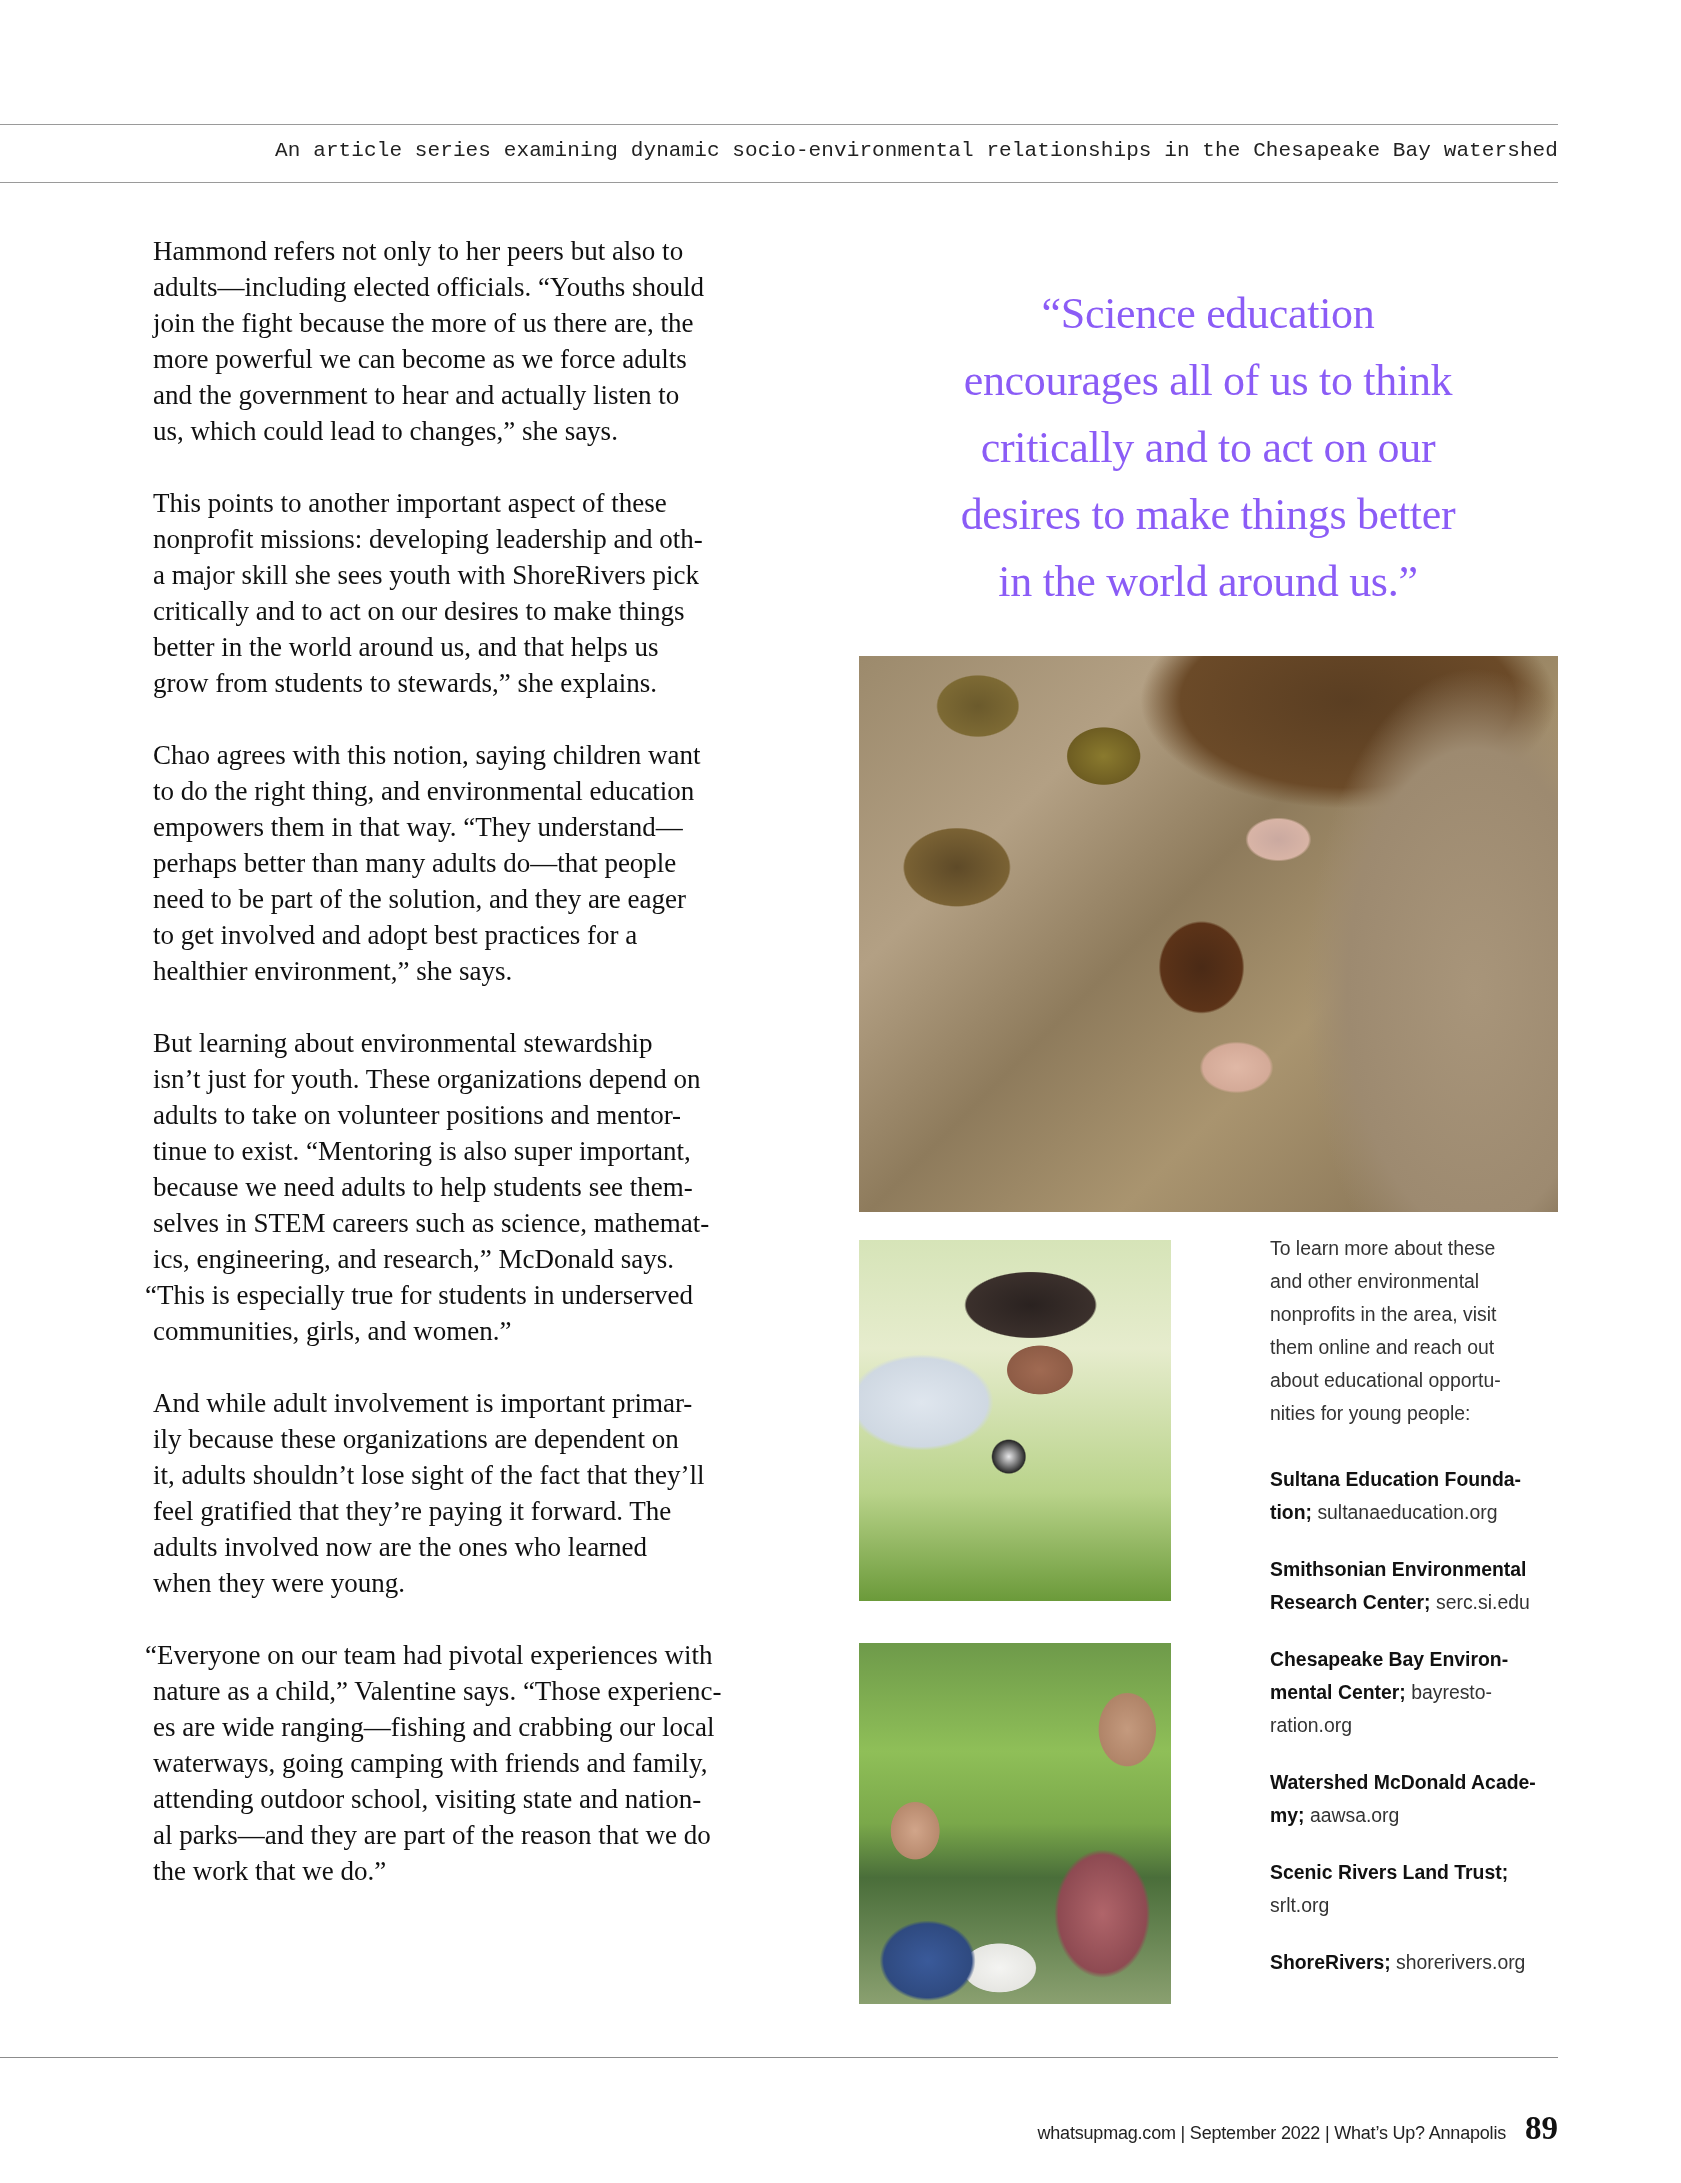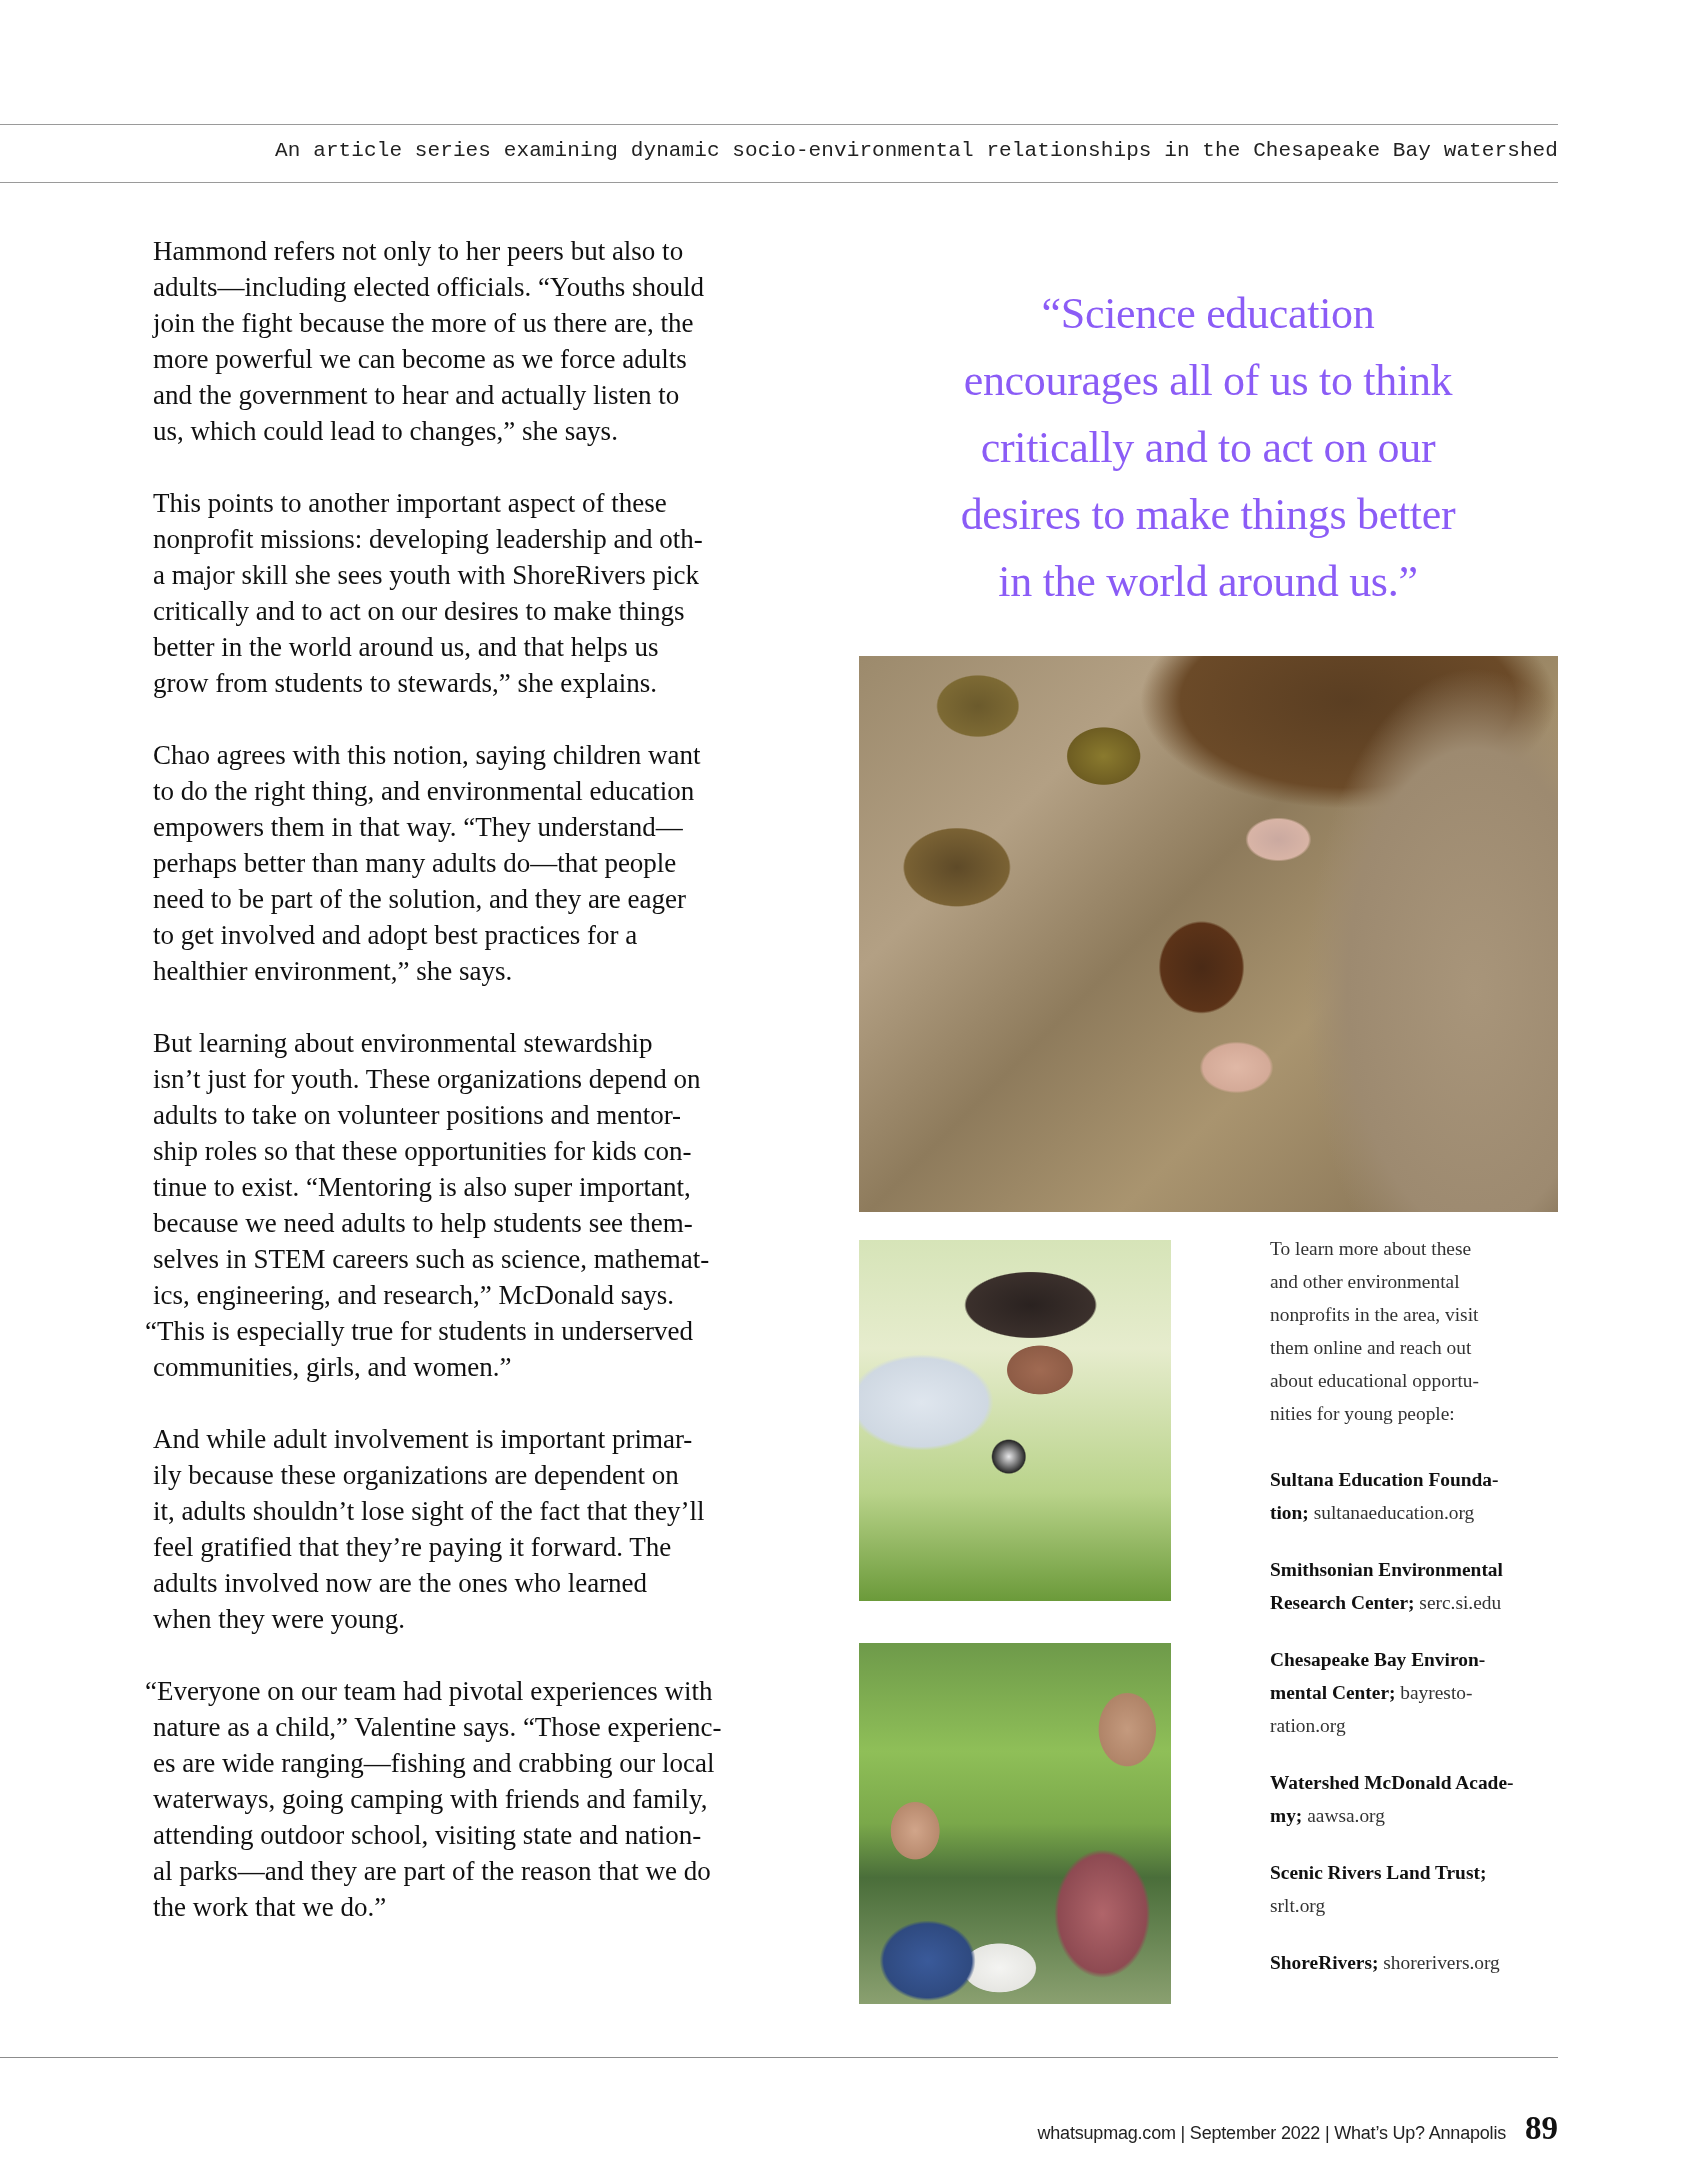--- a/index.html
+++ b/index.html
@@ -59,21 +59,21 @@
       radial-gradient(ellipse 47px 60px at 86% 24%, #c49a7e 0%, #b08468 60%, transparent 62%),
       radial-gradient(ellipse 40px 47px at 18% 52%, #d1a58a 0%, #b88a6e 60%, transparent 62%),
       radial-gradient(ellipse 80px 107px at 78% 75%, #b0656a 0%, #8e4a52 55%, transparent 60%),
       radial-gradient(ellipse 80px 67px at 22% 88%, #3a5a9a 0%, #2f4a80 55%, transparent 60%),
       radial-gradient(ellipse 60px 40px at 45% 90%, #f4f4f2 0%, #e6e6e2 60%, transparent 62%),
       linear-gradient(180deg, #6e9a4a 0%, #8fbf58 30%, #7aa84a 50%, #4a6e3a 65%, #8aa070 100%);
   }
 
   .sidebar {
     position: absolute; left: 1270px; top: 1232px; width: 281px;
-    font-family: Liberation Serif, serif;
+    font-family: Liberation Sans, sans-serif;
     font-size: 19.4px; line-height: 33px; color: #2a2a2a;
   }
   .sidebar .intro { font-weight: 300; margin: 0 0 33px 0; color: #333; }
   .sidebar .line { display: block; white-space: nowrap; }
   .sidebar .org { margin: 0 0 24px 0; }
   .sidebar .org-name { font-weight: bold; color: #111; }
   .sidebar .org-url { color: #333; }
 
   .footer {
     position: absolute; right: 123px; top: 2110px;
@@ -112,21 +112,20 @@
     <span class="line">empowers them in that way. “They understand—</span>
     <span class="line">perhaps better than many adults do—that people</span>
     <span class="line">need to be part of the solution, and they are eager</span>
     <span class="line">to get involved and adopt best practices for a</span>
     <span class="line">healthier environment,” she says.</span>
   </p>
   <p>
     <span class="line">But learning about environmental stewardship</span>
     <span class="line">isn’t just for youth. These organizations depend on</span>
     <span class="line">adults to take on volunteer positions and mentor-</span>
-    <span class="line">ship roles so that these opportunities for kids con-</span>
     <span class="line">tinue to exist. “Mentoring is also super important,</span>
     <span class="line">because we need adults to help students see them-</span>
     <span class="line">selves in STEM careers such as science, mathemat-</span>
     <span class="line">ics, engineering, and research,” McDonald says.</span>
     <span class="line hang">“This is especially true for students in underserved</span>
     <span class="line">communities, girls, and women.”</span>
   </p>
   <p>
     <span class="line">And while adult involvement is important primar-</span>
     <span class="line">ily because these organizations are dependent on</span>

